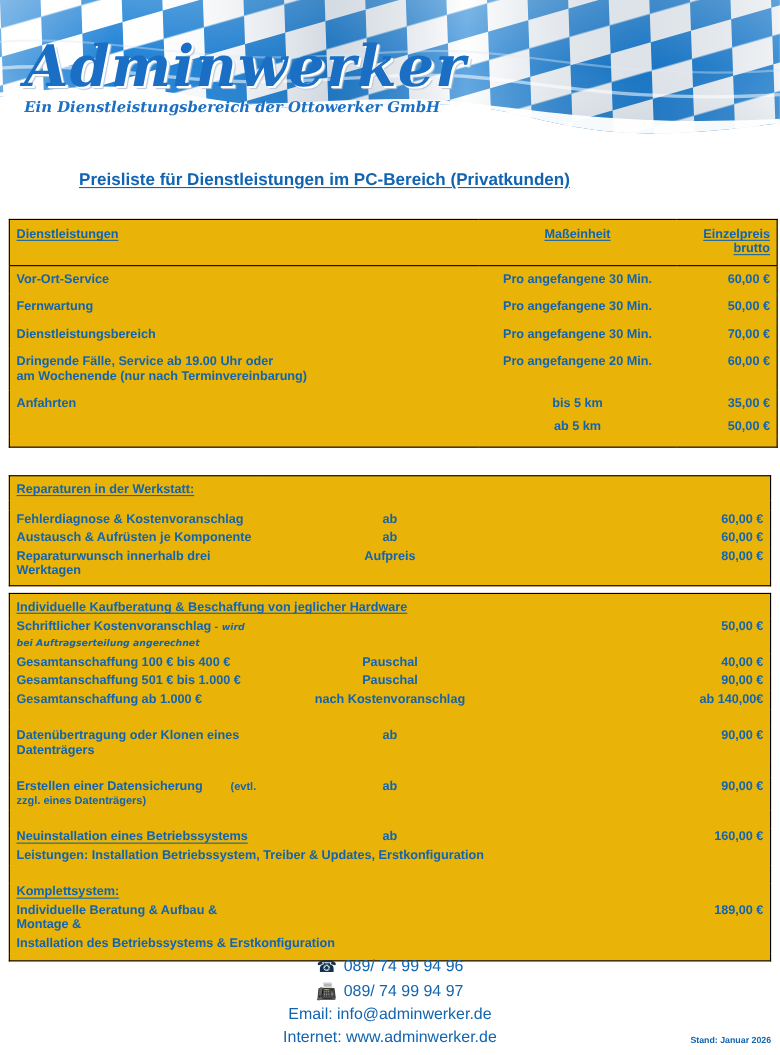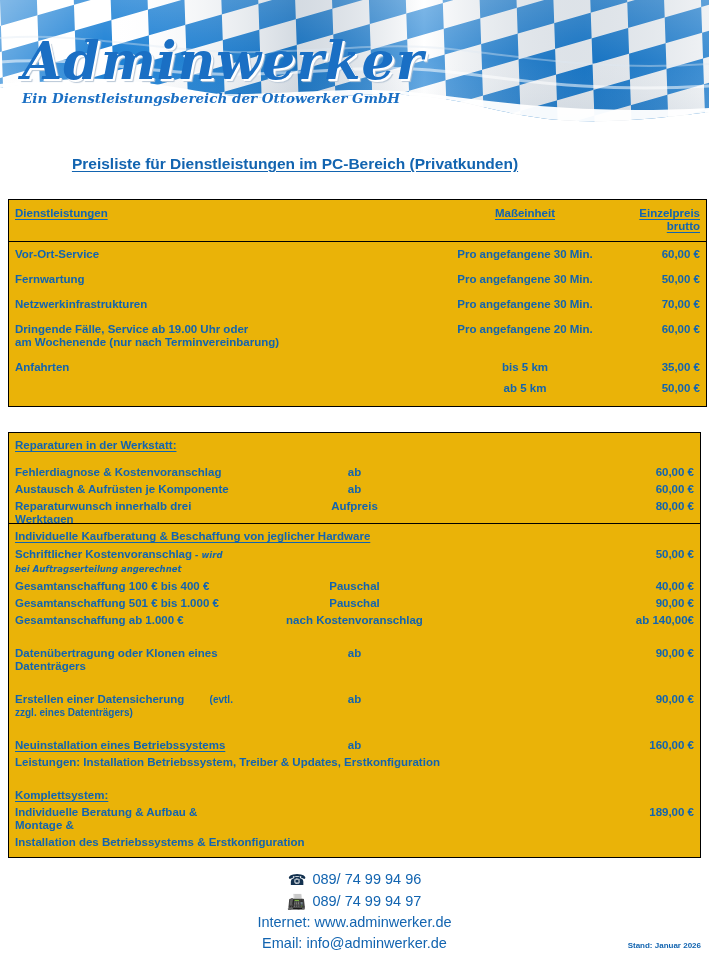--- a/index.html
+++ b/index.html
@@ -175,21 +175,21 @@
     <td class="c-desc">Vor-Ort-Service</td>
     <td class="c-unit">Pro angefangene 30 Min.</td>
     <td class="c-price">60,00 €</td>
   </tr>
   <tr class="r">
     <td class="c-desc">Fernwartung</td>
     <td class="c-unit">Pro angefangene 30 Min.</td>
     <td class="c-price">50,00 €</td>
   </tr>
   <tr class="r">
-    <td class="c-desc">Netzwerkinfrastrukturen</td>
+    <td class="c-desc">Dienstleistungsbereich</td>
     <td class="c-unit">Pro angefangene 30 Min.</td>
     <td class="c-price">70,00 €</td>
   </tr>
   <tr class="r">
     <td class="c-desc">
       <div>Dringende Fälle, Service ab 19.00 Uhr oder</div>
       <div>am Wochenende (nur nach Terminvereinbarung)</div>
     </td>
     <td class="c-unit">Pro angefangene 20 Min.</td>
     <td class="c-price">60,00 €</td>
@@ -235,21 +235,21 @@
     <td class="c-unit">Aufpreis</td>
     <td class="c-price">80,00 €</td>
   </tr>
   <tr style="height:4px">
           <td colspan="3" style="padding:0"></td>
         </tr>
 </tbody>
     </table>
 </div>
 
-<div class="sheet" style="top:523px;">
+<div class="sheet" style="top:539px;">
 <table class="blk">
   <tbody>
         <tr class="sect">
     <td class="c-desc" colspan="3"><span class="ul">Individuelle Kaufberatung &amp; Beschaffung von jeglicher Hardware </span></td>
   </tr>
 
   <tr class="tight">
     <td class="c-desc">
       <span>Schriftlicher Kostenvoranschlag</span><span class="note-it"> - wird bei Auftragserteilung angerechnet</span>
     </td>
@@ -331,17 +331,17 @@
     </table>
 </div>
 
 <div class="footer">
   <div class="fline">
     <span class="fico">☎</span><span>089/ 74 99 94 96</span>
   </div>
   <div class="fline">
     <span class="fico">📠</span><span>089/ 74 99 94 97</span>
   </div>
+  <div class="fline">Email: info@adminwerker.de</div>
   <div class="fline">Internet: www.adminwerker.de</div>
-  <div class="fline">Email: info@adminwerker.de</div>
 </div>
 
 <div class="stand">Stand: Januar 2026</div>
 
 </body></html>

